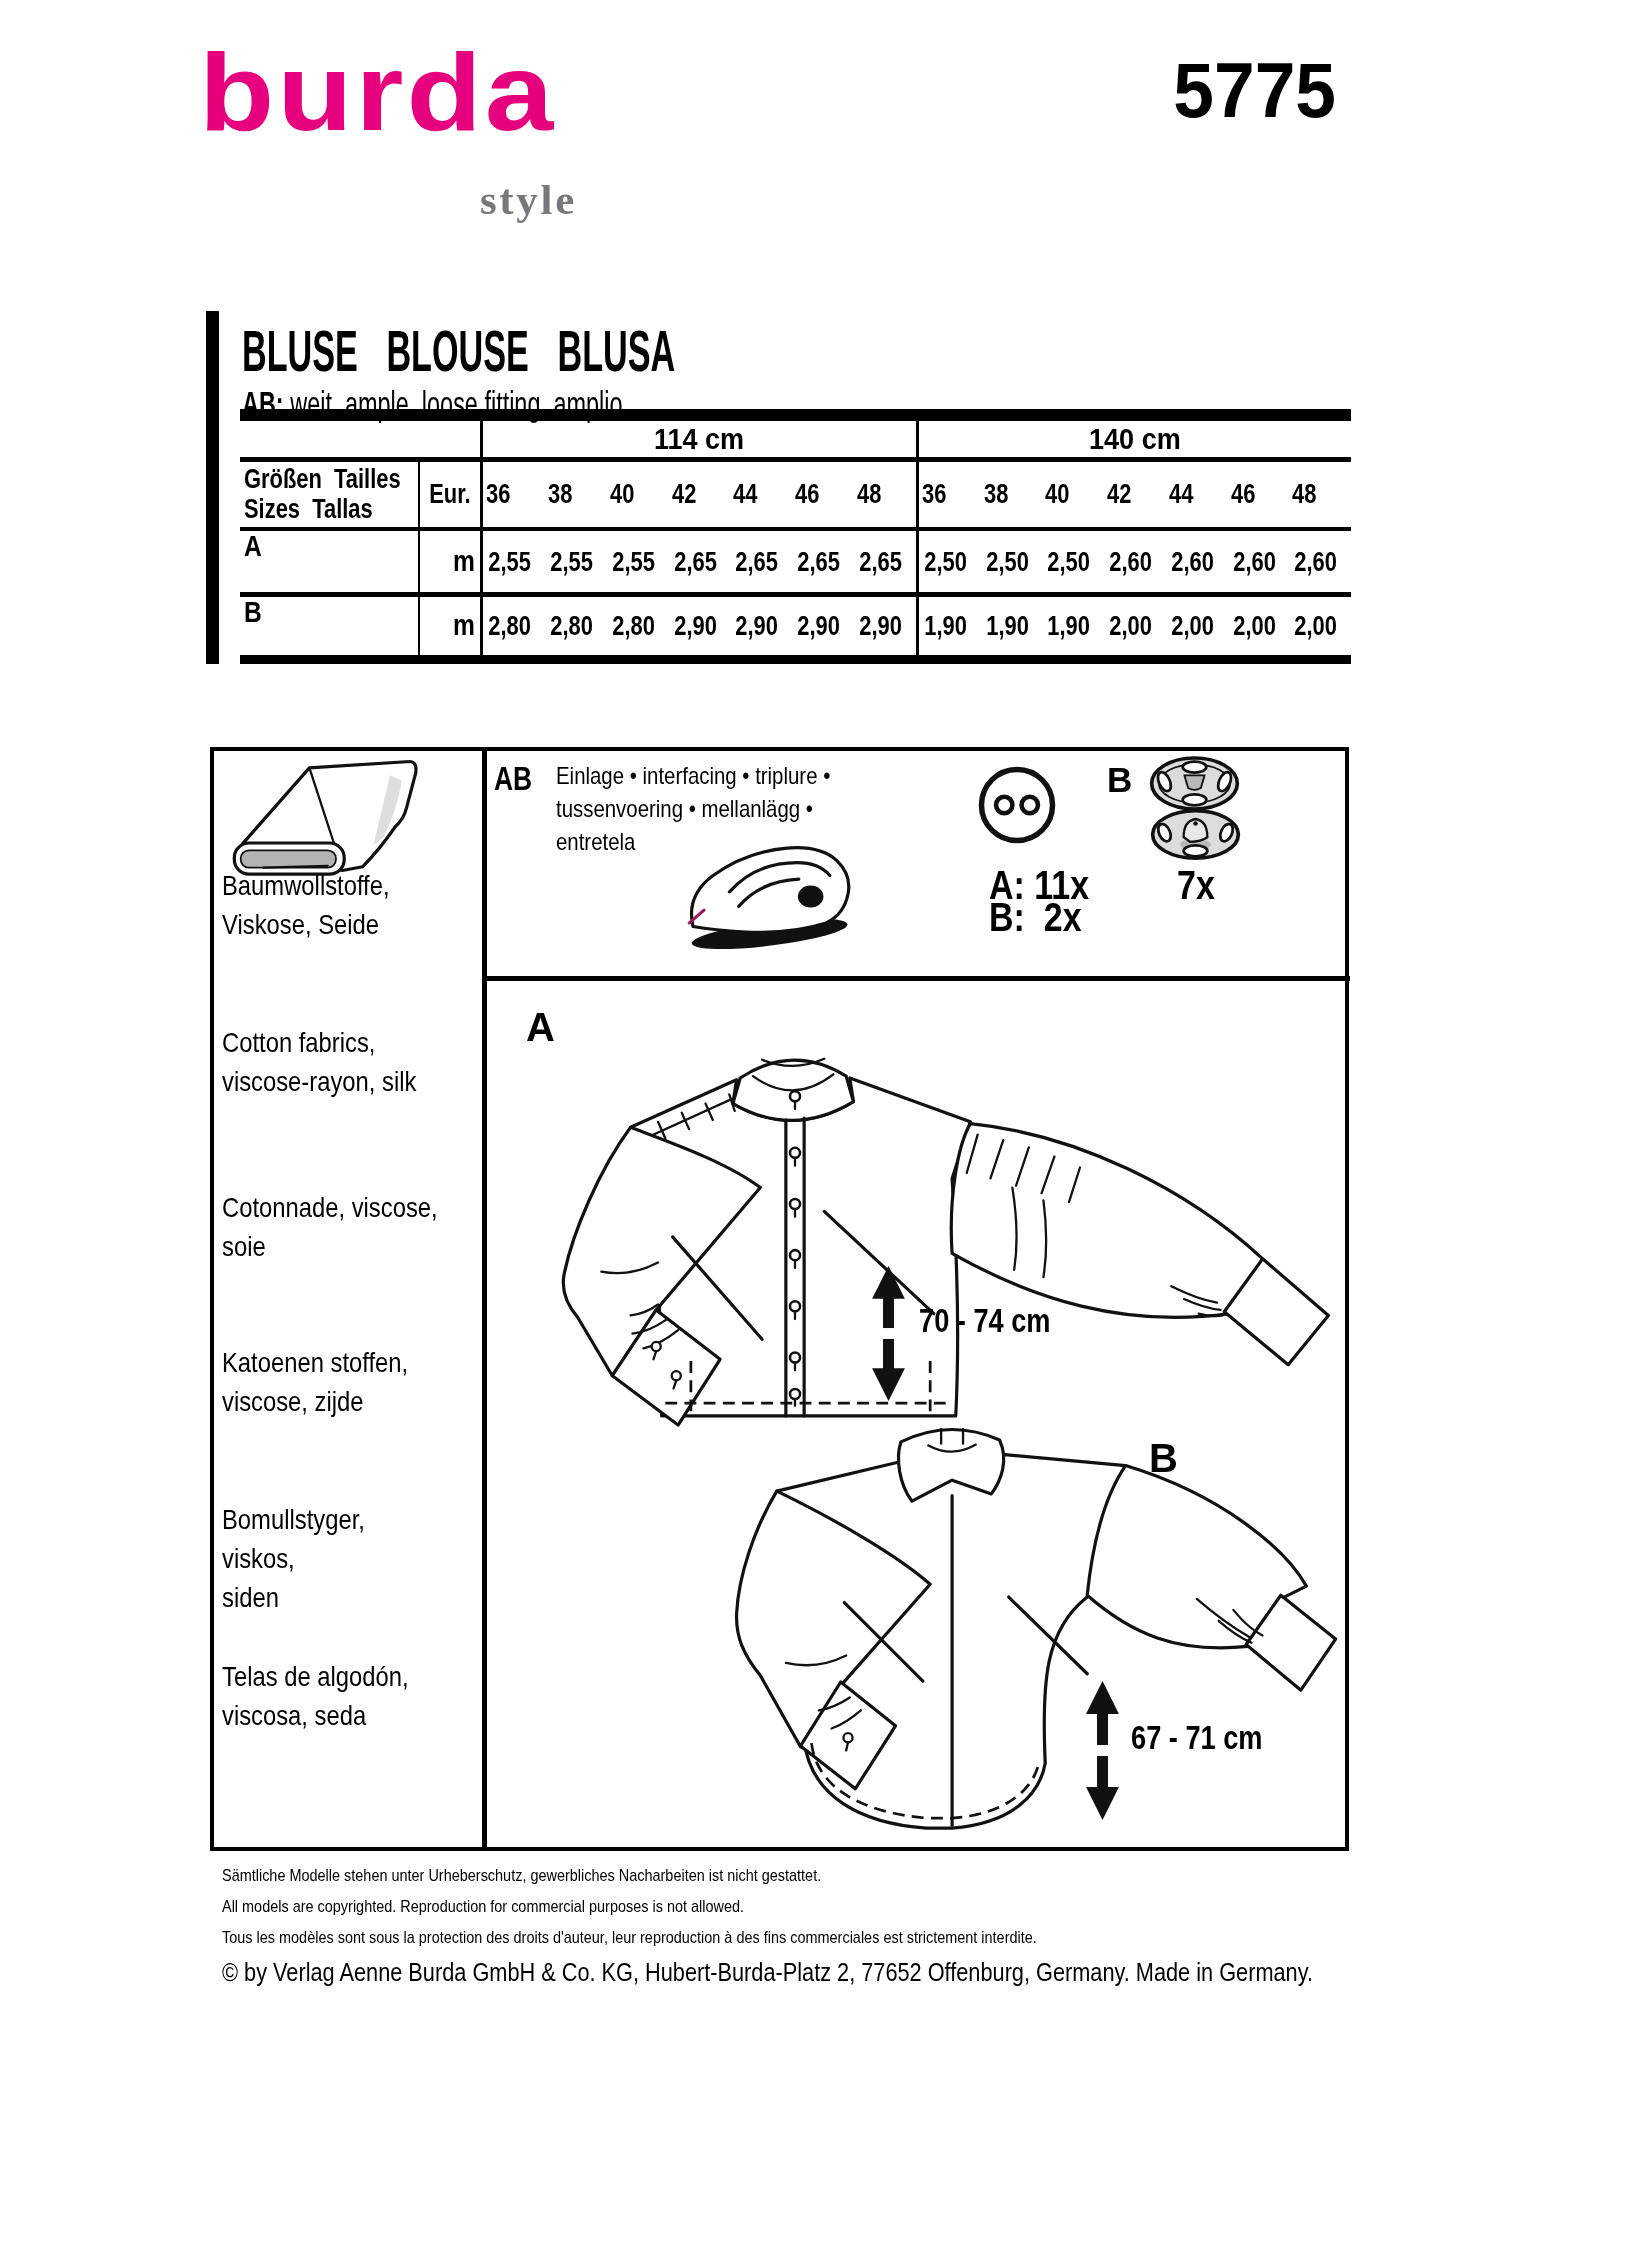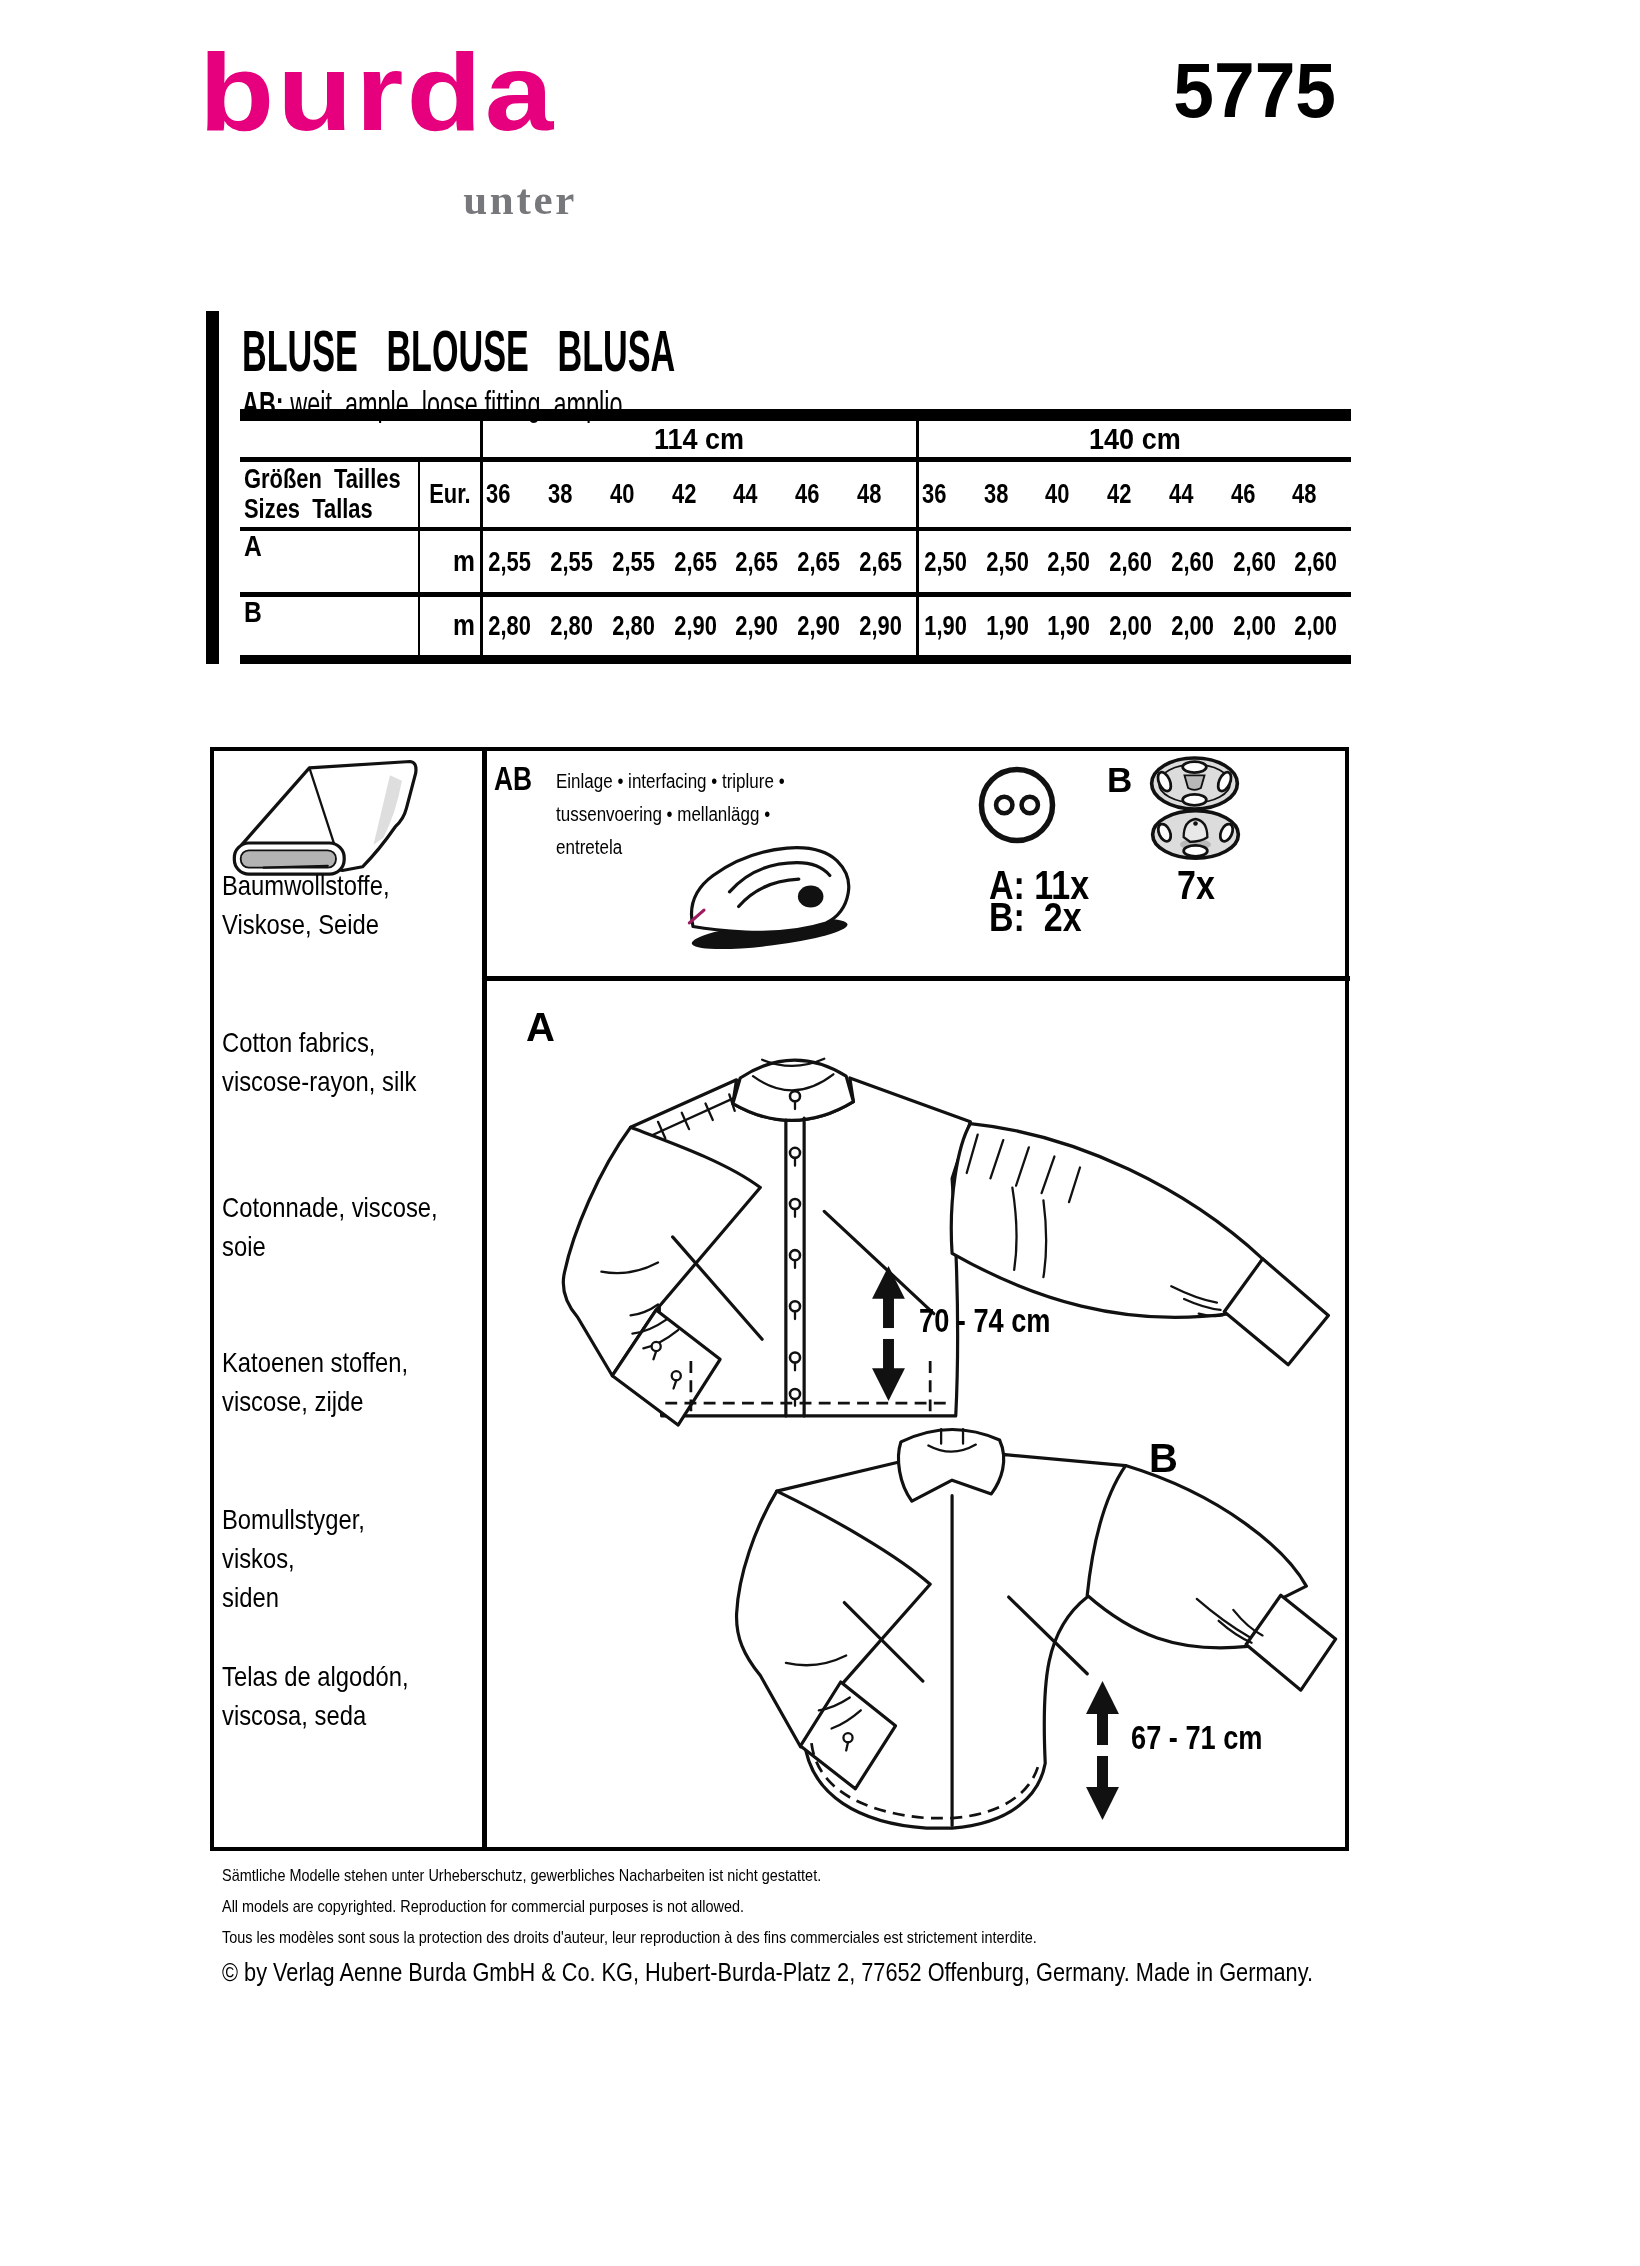--- a/index.html
+++ b/index.html
@@ -45,21 +45,21 @@
   
   .mainbox{left:210px;top:747px;width:1139px;height:1104px;border:4.6px solid #000;}
   .vdiv{left:482px;top:747px;width:4.6px;height:1104px;background:#000;}
   .hdiv{left:487px;top:976px;width:863px;height:4.6px;background:#000;}
   
   .fab{left:222px;width:256px;font-size:28px;line-height:39px;white-space:pre-line;}
   .fab .cx{transform:scaleX(.85);white-space:pre-line;}
   
   .ab-label{left:494px;top:760px;font-size:33px;font-weight:bold;}
   .ab-label .cx{transform:scaleX(.8);}
-  .nline{left:556px;font-size:20px;margin-top:8px;}
+  .nline{left:556px;font-size:24px;}
   .nline .cx{transform:scaleX(.85);}
   .cnt{font-size:40px;font-weight:bold;}
   .cnt .cx{transform:scaleX(.85);}
   .blab{font-size:35px;font-weight:bold;}
   
   .viewlab{font-size:40px;font-weight:bold;}
   .lenlab{font-size:34px;font-weight:bold;}
   .lenlab .cx{transform:scaleX(.8);}
   
   .legal{left:222px;font-size:17px;}
@@ -71,21 +71,21 @@
   .lnw{fill:#fff;stroke:#111;stroke-width:3.5;stroke-linejoin:round;}
   .thin{fill:none;stroke:#111;stroke-width:2.5;stroke-linecap:round;}
   .dash{fill:none;stroke:#111;stroke-width:3;stroke-dasharray:13 8;}
 </style>
 </head>
 <body>
 
 <div id="page">
 
   <div class="abs logo-main"><span>burda</span></div>
-  <div class="abs logo-sub">unter</div>
+  <div class="abs logo-sub">style</div>
   <div class="abs pat-num">5775</div>
 
   <div class="abs vbar"></div>
   <div class="abs title-names"><span class="cx">BLUSE   BLOUSE   BLUSA</span></div>
   <div class="abs title-fit"><span class="cx"><span class="b">AB:</span><span> weit, ample, loose fitting, amplio</span></span></div>
 
   <div class="abs tbl">
     <div class="bar"></div>
     <div class="trow hdr" style="height:36px">
       <div style="width:240px"></div>

